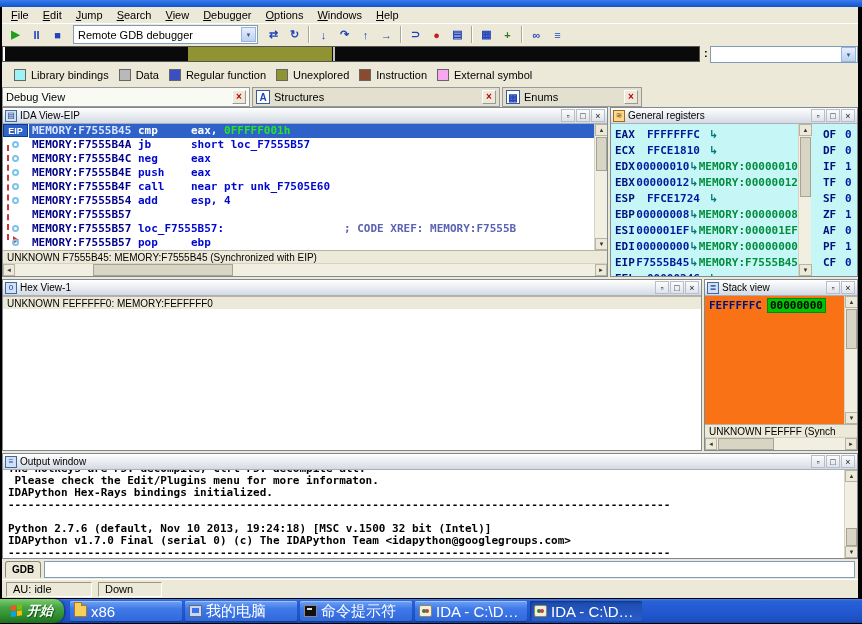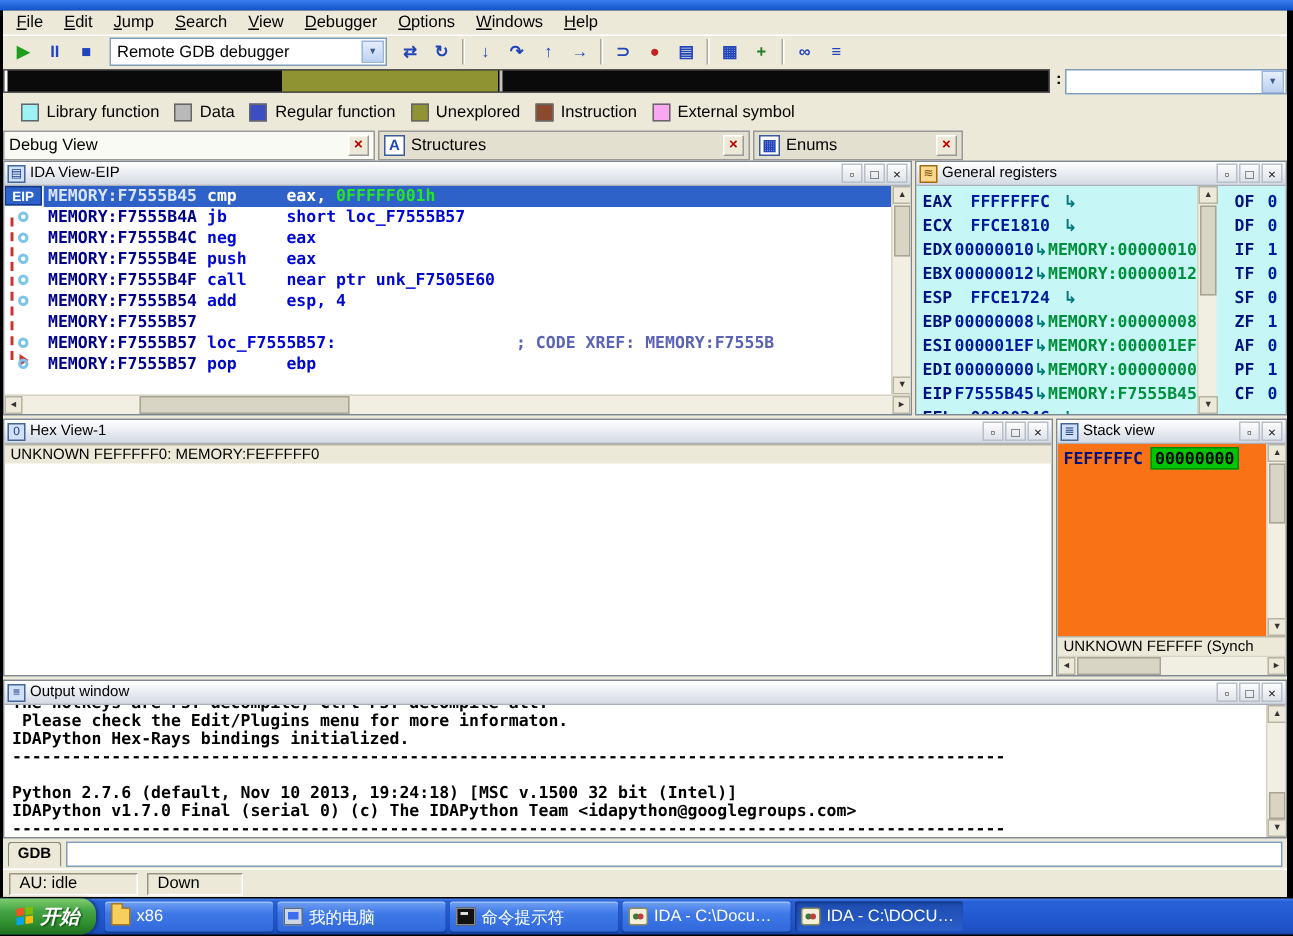--- a/index.html
+++ b/index.html
@@ -114,21 +114,21 @@
 .statuscell{height:15px;display:flex;align-items:center;padding:0 6px;border:1px solid;border-color:#9a9684 #fff #fff #9a9684}
 #statuscell-au{width:86px}
 #statuscell-state{width:64px}
 
 #taskbar{position:absolute;left:0;top:599px;width:862px;height:24px;background:linear-gradient(180deg,#4b83ea 0%,#2861d8 8%,#2258cf 55%,#1c4ec0 92%,#15409f 100%);display:flex;align-items:center}
 #startbtn{width:64px;height:24px;background:linear-gradient(180deg,#7ece6e 0%,#44a344 35%,#2f8f2f 70%,#1f6f1f 100%);border-radius:0 10px 10px 0;box-shadow:1px 0 3px rgba(0,0,0,.5);display:flex;align-items:center;justify-content:center;gap:3px;color:#fff;font-weight:bold;font-style:italic;font-size:13px;text-shadow:1px 1px 1px #145214;flex:none}
 .winflag{width:13px;height:13px;display:grid;grid-template-columns:5px 5px;grid-template-rows:5px 5px;gap:1px;transform:skewY(-8deg)}
 .winflag span:nth-child(1){background:#f35325}.winflag span:nth-child(2){background:#81bc06}
 .winflag span:nth-child(3){background:#05a6f0}.winflag span:nth-child(4){background:#ffba08}
 #taskbtns{display:flex;gap:3px;margin-left:6px}
-.taskbtn{width:112px;height:20px;border-radius:2px;background:linear-gradient(180deg,#71a1f2,#3f79e8 40%,#3168da);box-shadow:inset 0 1px 0 #9dc0f8,0 1px 1px #123a8a;color:#fff;font-size:11px;display:flex;align-items:center;gap:4px;padding:0 4px;white-space:nowrap;overflow:hidden}
+.taskbtn{width:112px;height:20px;border-radius:2px;background:linear-gradient(180deg,#71a1f2,#3f79e8 40%,#3168da);box-shadow:inset 0 1px 0 #9dc0f8,0 1px 1px #123a8a;color:#fff;font-size:15px;display:flex;align-items:center;gap:4px;padding:0 4px;white-space:nowrap;overflow:hidden}
 .taskbtn.pressed{background:linear-gradient(180deg,#1d4cae,#2a5ecb);box-shadow:inset 1px 1px 2px #12337c}
 .tlabel{overflow:hidden;text-overflow:ellipsis}
 .ticon{width:13px;height:12px;position:relative;flex:none}
 .ticon-folder{background:#f7cf5c;border:1px solid #a8781c;border-radius:1px}
 .ticon-folder::before{content:"";position:absolute;left:-1px;top:-4px;width:6px;height:3px;background:#f7cf5c;border:1px solid #a8781c;border-bottom:none}
 .ticon-computer{background:#cdd6e4;border:1px solid #5a6a86}
 .ticon-computer::before{content:"";position:absolute;left:2px;top:2px;right:2px;bottom:3px;background:#3b6ff0}
 .ticon-cmd{background:#111;border:1px solid #888}
 .ticon-cmd::before{content:"";position:absolute;left:2px;top:2px;width:5px;height:2px;background:#ddd}
 .ticon-ida{background:#f2efda;border:1px solid #8a8a5a;border-radius:2px}
@@ -228,21 +228,21 @@
     </div>
     <span id="navcolon">:</span>
     <div id="navcombo">
       <span class="combo-arrow">▼</span>
     </div>
   </div>
 
   <div id="legend">
       <div class="legend-item">
         <span class="legend-swatch" style="background: rgb(157, 243, 243);"></span>
-        <span class="legend-label">Library function</span>
+        <span class="legend-label">Library bindings</span>
       </div>
       <div class="legend-item">
         <span class="legend-swatch" style="background: rgb(185, 185, 185);"></span>
         <span class="legend-label">Data</span>
       </div>
       <div class="legend-item">
         <span class="legend-swatch" style="background: rgb(59, 79, 195);"></span>
         <span class="legend-label">Regular function</span>
       </div>
       <div class="legend-item">
@@ -305,20 +305,21 @@
           <span class="dbullet" style="top: 101px;"></span>
           <span class="dbullet" style="top: 115px;"></span>
         </div>
       <div id="dlines"><div class="dline dsel"><span class="daddr">MEMORY:F7555B45</span> <span class="dcode">cmp     eax, </span><span class="dnum">0FFFFF001h</span></div><div class="dline"><span class="daddr">MEMORY:F7555B4A</span> <span class="dcode">jb      short loc_F7555B57</span></div><div class="dline"><span class="daddr">MEMORY:F7555B4C</span> <span class="dcode">neg     eax</span></div><div class="dline"><span class="daddr">MEMORY:F7555B4E</span> <span class="dcode">push    eax</span></div><div class="dline"><span class="daddr">MEMORY:F7555B4F</span> <span class="dcode">call    near ptr unk_F7505E60</span></div><div class="dline"><span class="daddr">MEMORY:F7555B54</span> <span class="dcode">add     esp, 4</span></div><div class="dline"><span class="daddr">MEMORY:F7555B57</span> <span class="dcode"></span></div><div class="dline"><span class="daddr">MEMORY:F7555B57</span> <span class="dcode">loc_F7555B57:</span><span class="dcmt">; CODE XREF: MEMORY:F7555B</span></div><div class="dline"><span class="daddr">MEMORY:F7555B57</span> <span class="dcode">pop     ebp</span></div></div>
       <div class="vscroll">
         <span class="sarrow top">▲</span>
         <span class="vthumb" style="top:13px;height:34px"></span>
         <span class="sarrow bottom">▼</span>
       </div>
     </div>
+    <div class="pstatus">UNKNOWN F7555B45: MEMORY:F7555B45 (Synchronized with EIP)</div>
     <div class="hscroll">
       <span class="harrow left">◄</span>
       <span class="hthumb" style="left:90px;width:140px"></span>
       <span class="harrow right">►</span>
     </div>
   </div>
 
   <div class="panel" id="panel-regs">
     <div class="ptitle">
       <span class="picon picon-regs">≋</span>

